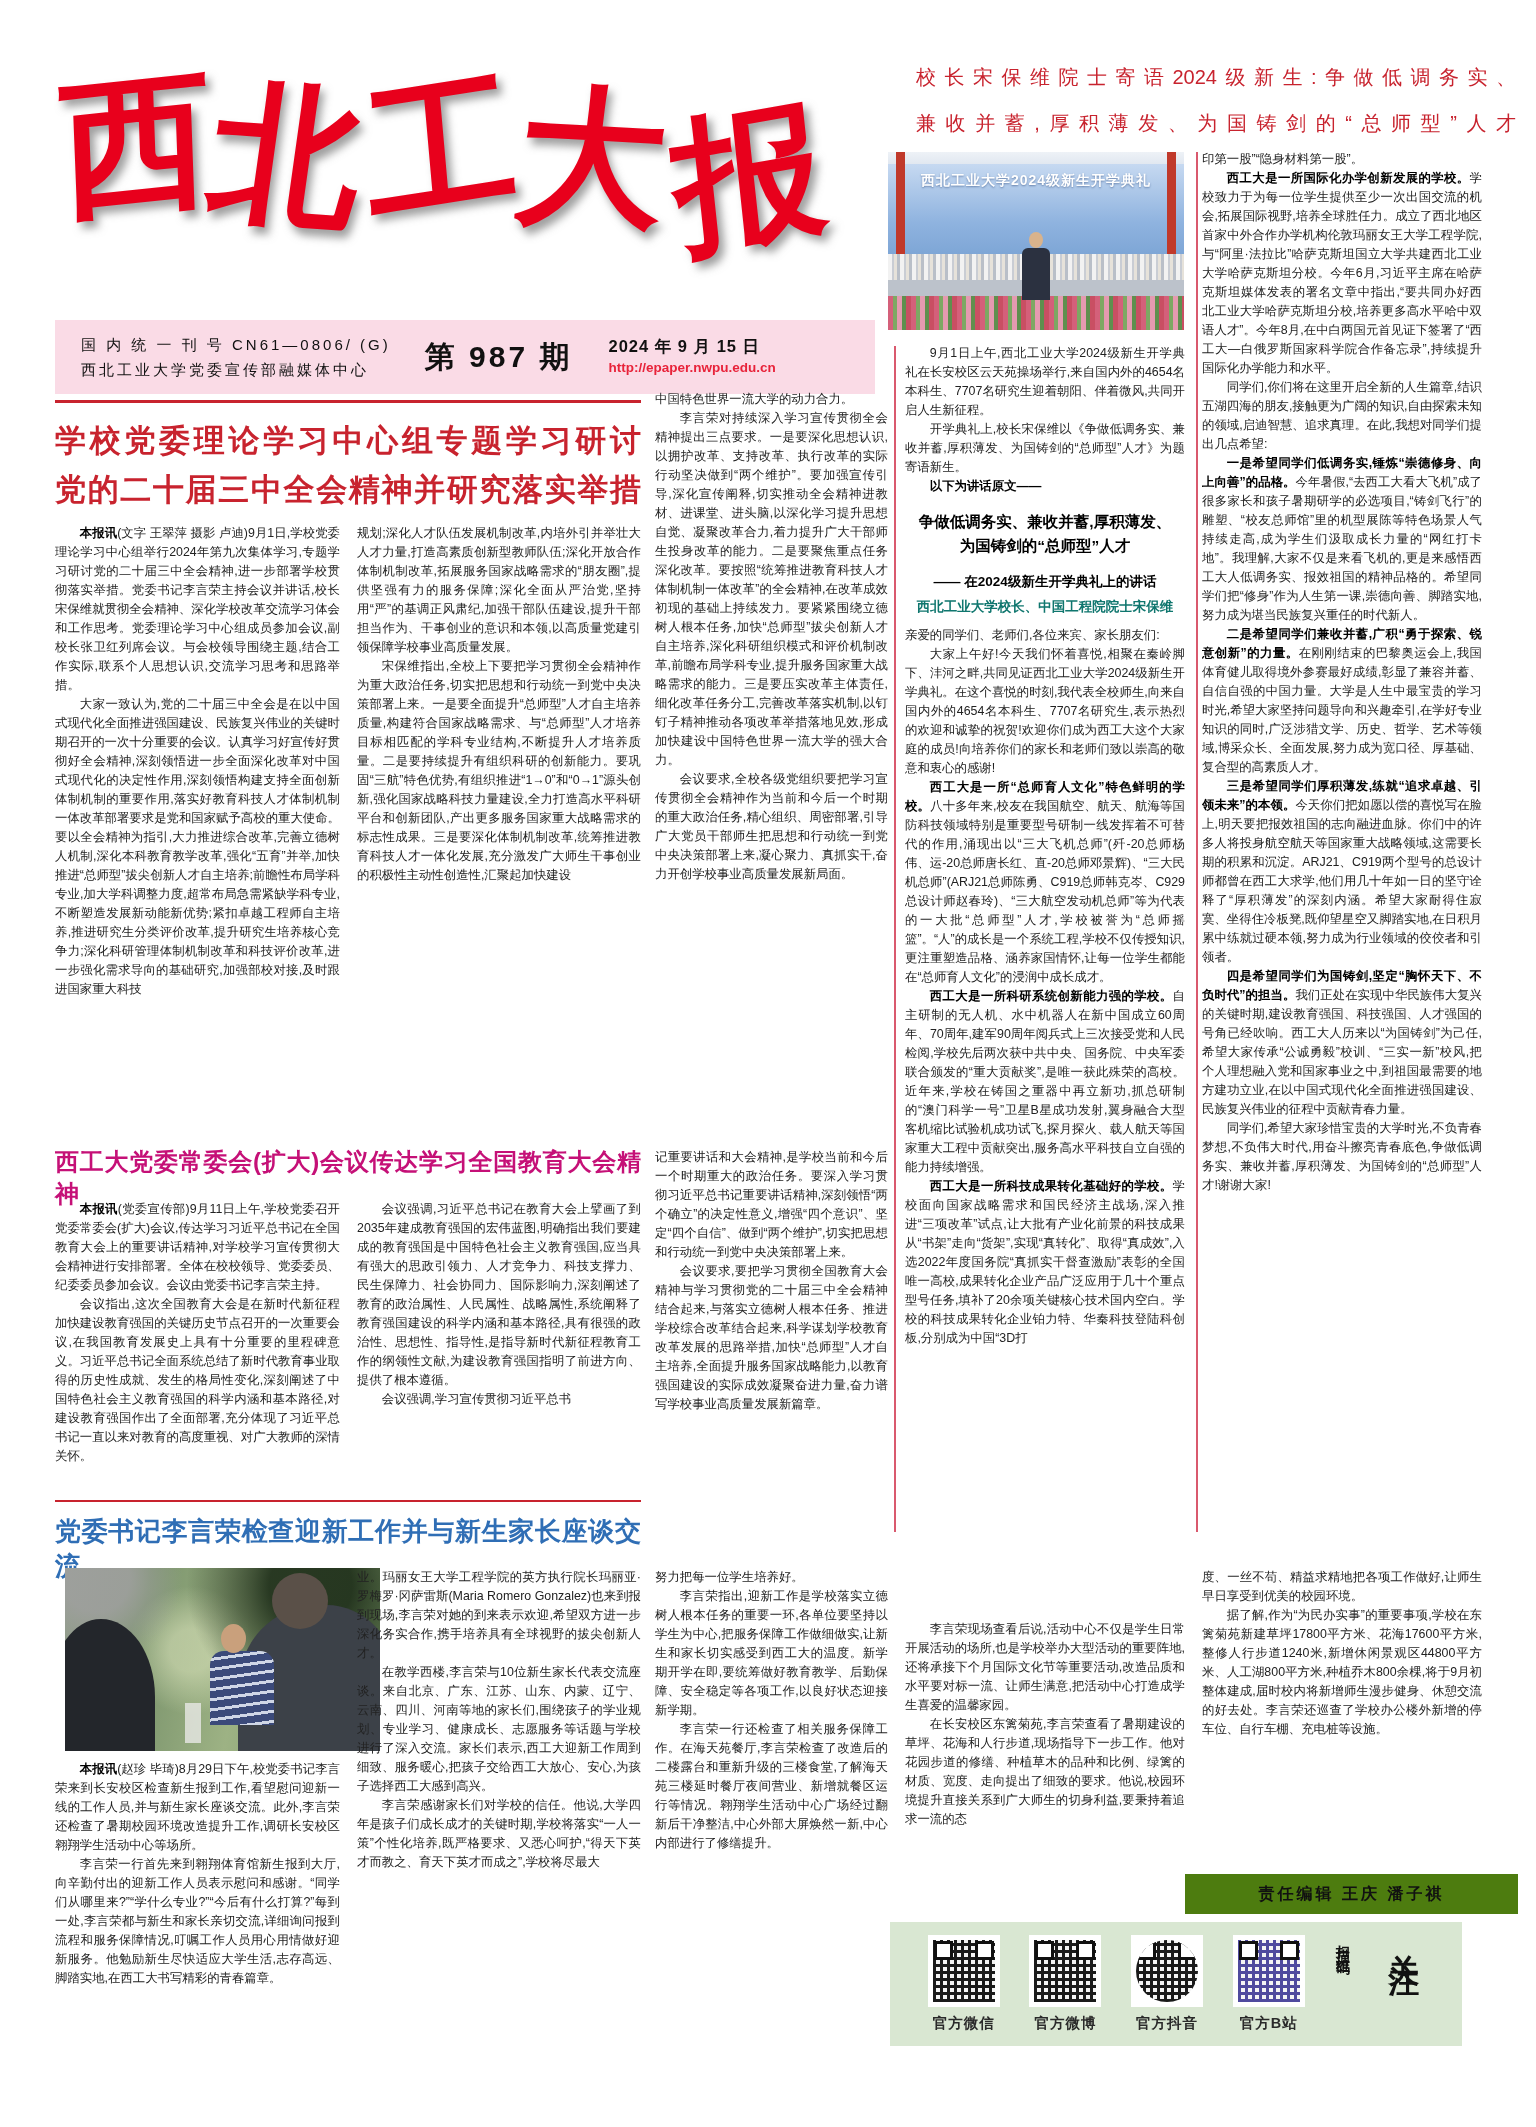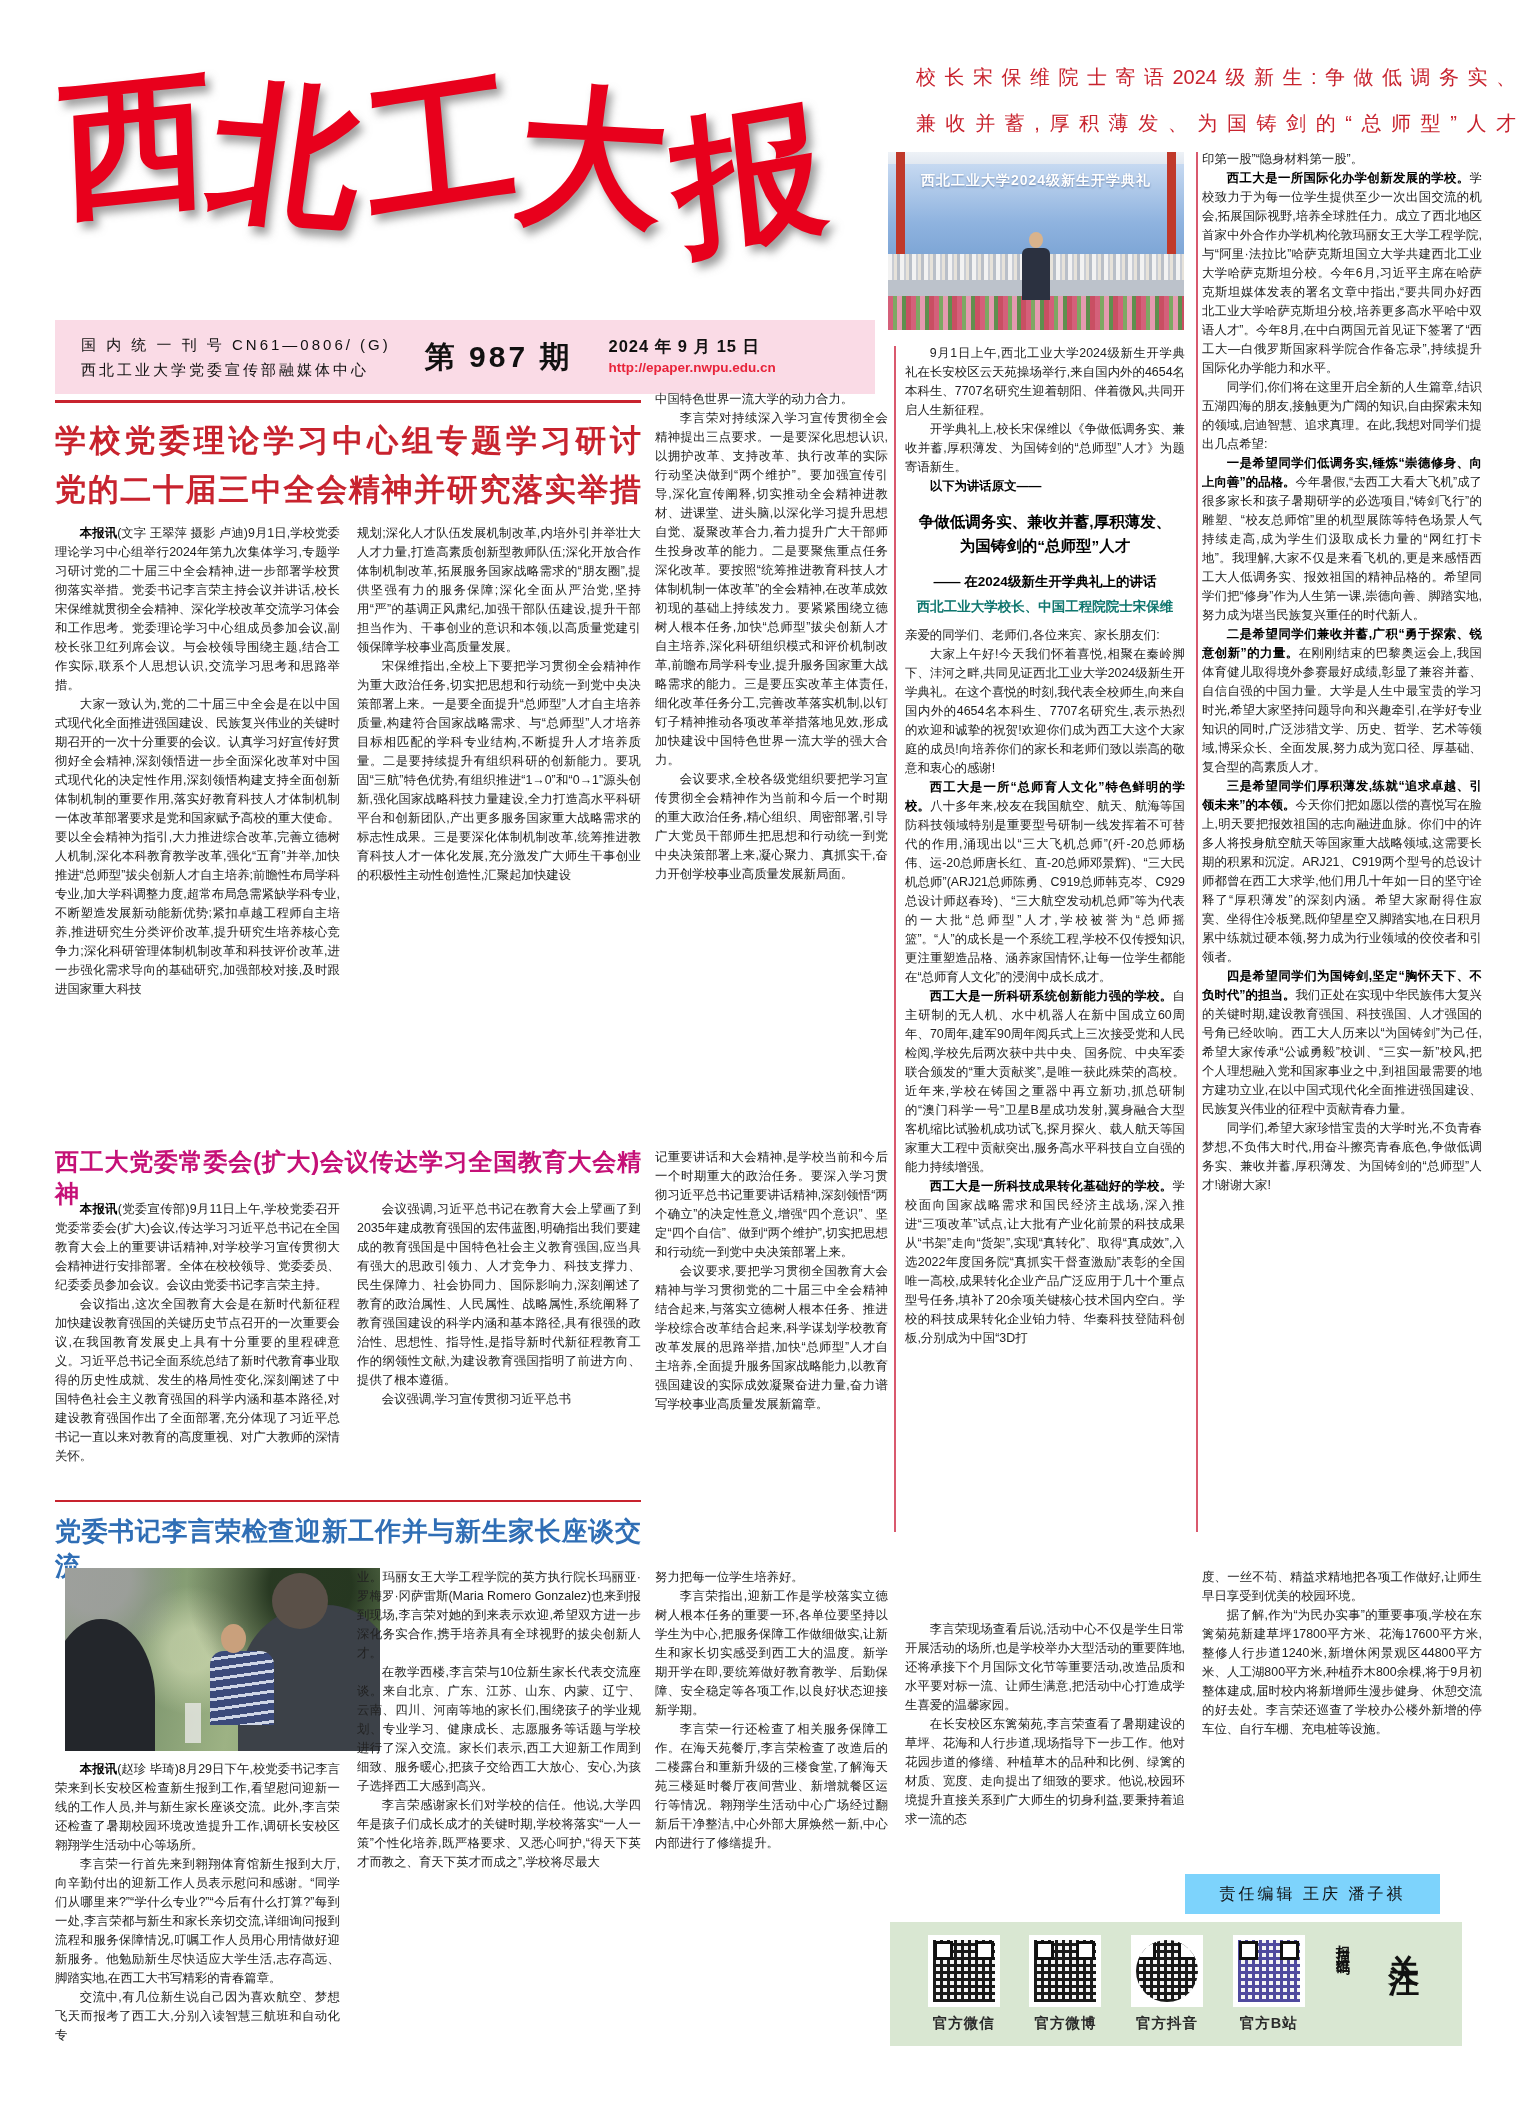--- a/index.html
+++ b/index.html
@@ -68,22 +68,22 @@
       linear-gradient(100deg,#8e9d86 0%,#7a936c 25%,#9db284 55%,#86a070 80%,#6f8a5e 100%);}
   .ph2-left{position:absolute;bottom:-18px;left:-14px;width:104px;height:150px;background:#23262b;border-radius:48% 52% 0 0;}
   .ph2-right{position:absolute;bottom:-22px;right:-16px;width:158px;height:168px;background:#3c4148;border-radius:50% 44% 0 0;}
   .ph2-rhead{position:absolute;bottom:122px;right:52px;width:56px;height:56px;background:#5a5048;border-radius:50%;}
   .ph2-man{position:absolute;bottom:26px;left:46%;width:64px;height:74px;border-radius:14px 14px 0 0;
     background:repeating-linear-gradient(172deg,#3b4a7a 0 7px,#cfd6e6 7px 10px);}
   .ph2-mhead{position:absolute;bottom:98px;left:49.5%;width:25px;height:29px;background:#c9a07c;border-radius:50%;}
   .ph2-chair{position:absolute;bottom:8px;left:38%;width:16px;height:40px;background:#e9e9e6;opacity:.8;}
 
   
-  .editor-box{left:1185px;top:1874px;width:255px;height:40px;background:#7dd3fc;display:flex;align-items:center;justify-content:center;
-    font-size:16px;font-weight:normal;letter-spacing:3px;color:#111;}
+  .editor-box{left:1185px;top:1874px;width:333px;height:40px;background:#4d7c0f;display:flex;align-items:center;justify-content:center;
+    font-size:16px;font-weight:bold;letter-spacing:3px;color:#111;}
   .social-band{left:890px;top:1922px;width:572px;height:124px;background:#d9e7d2;display:flex;align-items:center;justify-content:space-evenly;padding:0 8px;}
   .social-item{display:flex;flex-direction:column;align-items:center;}
   .qr{width:72px;height:72px;background:#fff;padding:5px;}
   .qr-inner{width:100%;height:100%;position:relative;
     background-image:repeating-linear-gradient(0deg,#1a1a1a 0 3px,transparent 3px 7px),repeating-linear-gradient(90deg,#1a1a1a 0 3px,#f4f4f4 3px 7px);}
   .qr-inner::before{content:"";position:absolute;top:1px;left:1px;width:13px;height:13px;border:3px solid #101010;background:#fff;}
   .qr-inner::after{content:"";position:absolute;top:1px;right:1px;width:13px;height:13px;border:3px solid #101010;background:#fff;}
   .qr.round .qr-inner{border-radius:50%;overflow:hidden;}
   .qr.purple .qr-inner{background-image:repeating-linear-gradient(0deg,#4f4a9e 0 3px,transparent 3px 7px),repeating-linear-gradient(90deg,#4f4a9e 0 3px,#f4f4f4 3px 7px);}
   .social-label{margin-top:7px;font-size:14.5px;font-weight:bold;color:#2a2a2a;letter-spacing:1px;}
@@ -176,21 +176,20 @@
   <div class="ph2-right"></div>
   <div class="ph2-rhead"></div>
   <div class="ph2-chair"></div>
   <div class="ph2-man"></div>
   <div class="ph2-mhead"></div>
 </div>
 
 <div class="abs col" style="left:55px;top:1760px;width:285px;height:316px;">
     <p><b>本报讯</b>(赵珍 毕琦)8月29日下午,校党委书记李言荣来到长安校区检查新生报到工作,看望慰问迎新一线的工作人员,并与新生家长座谈交流。此外,李言荣还检查了暑期校园环境改造提升工作,调研长安校区翱翔学生活动中心等场所。</p>
     <p>李言荣一行首先来到翱翔体育馆新生报到大厅,向辛勤付出的迎新工作人员表示慰问和感谢。“同学们从哪里来?”“学什么专业?”“今后有什么打算?”每到一处,李言荣都与新生和家长亲切交流,详细询问报到流程和服务保障情况,叮嘱工作人员用心用情做好迎新服务。他勉励新生尽快适应大学生活,志存高远、脚踏实地,在西工大书写精彩的青春篇章。</p>
-    <p>交流中,有几位新生说自己因为喜欢航空、梦想飞天而报考了西工大,分别入读智慧三航班和自动化专</p>
   </div>
 <div class="abs col" style="left:357px;top:1568px;width:284px;height:508px;">
     <p class="noindent">业。玛丽女王大学工程学院的英方执行院长玛丽亚·罗梅罗·冈萨雷斯(Maria Romero Gonzalez)也来到报到现场,李言荣对她的到来表示欢迎,希望双方进一步深化务实合作,携手培养具有全球视野的拔尖创新人才。</p>
     <p>在教学西楼,李言荣与10位新生家长代表交流座谈。来自北京、广东、江苏、山东、内蒙、辽宁、云南、四川、河南等地的家长们,围绕孩子的学业规划、专业学习、健康成长、志愿服务等话题与学校进行了深入交流。家长们表示,西工大迎新工作周到细致、服务暖心,把孩子交给西工大放心、安心,为孩子选择西工大感到高兴。</p>
     <p>李言荣感谢家长们对学校的信任。他说,大学四年是孩子们成长成才的关键时期,学校将落实“一人一策”个性化培养,既严格要求、又悉心呵护,“得天下英才而教之、育天下英才而成之”,学校将尽最大</p>
   </div>
 <div class="abs col" style="left:655px;top:1568px;width:233px;height:445px;">
     <p class="noindent">努力把每一位学生培养好。</p>
     <p>李言荣指出,迎新工作是学校落实立德树人根本任务的重要一环,各单位要坚持以学生为中心,把服务保障工作做细做实,让新生和家长切实感受到西工大的温度。新学期开学在即,要统筹做好教育教学、后勤保障、安全稳定等各项工作,以良好状态迎接新学期。</p>
     <p>李言荣一行还检查了相关服务保障工作。在海天苑餐厅,李言荣检查了改造后的二楼露台和重新升级的三楼食堂,了解海天苑三楼延时餐厅夜间营业、新增就餐区运行等情况。翱翔学生活动中心广场经过翻新后干净整洁,中心外部大屏焕然一新,中心内部进行了修缮提升。</p>

